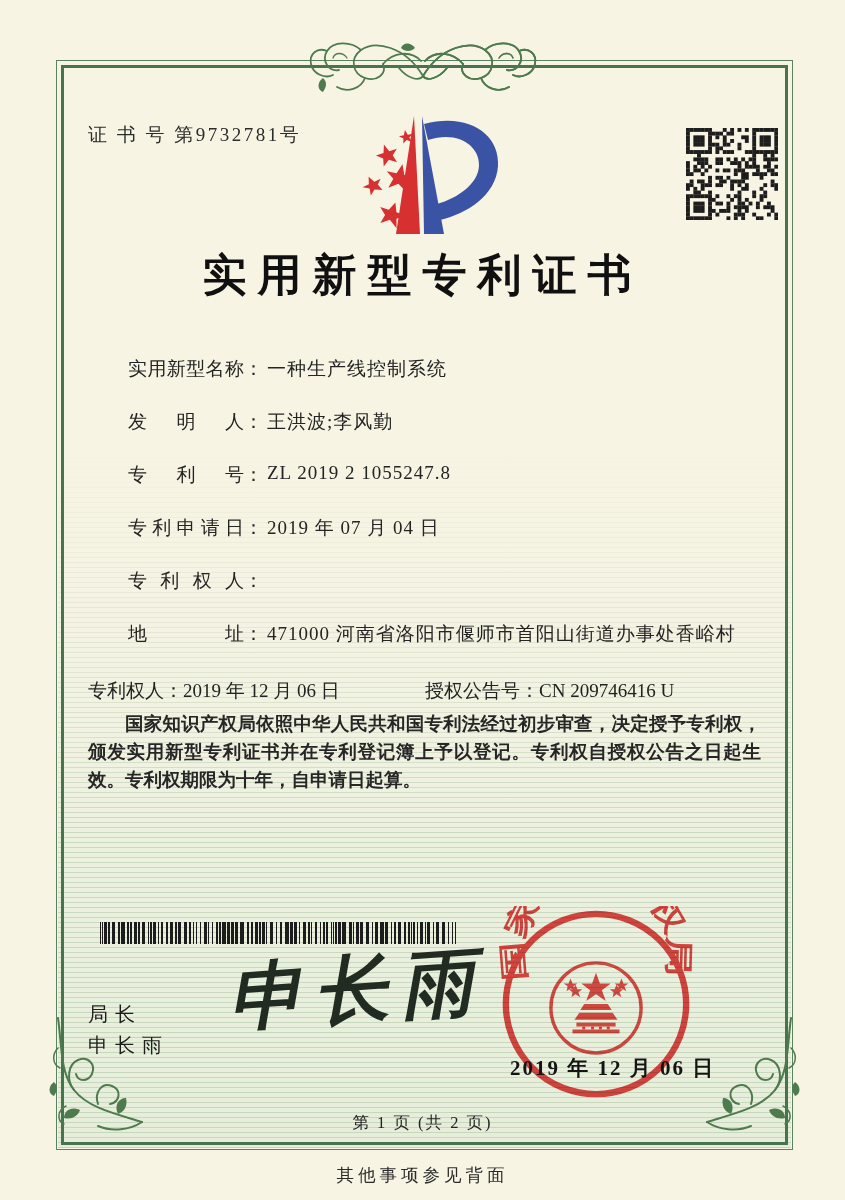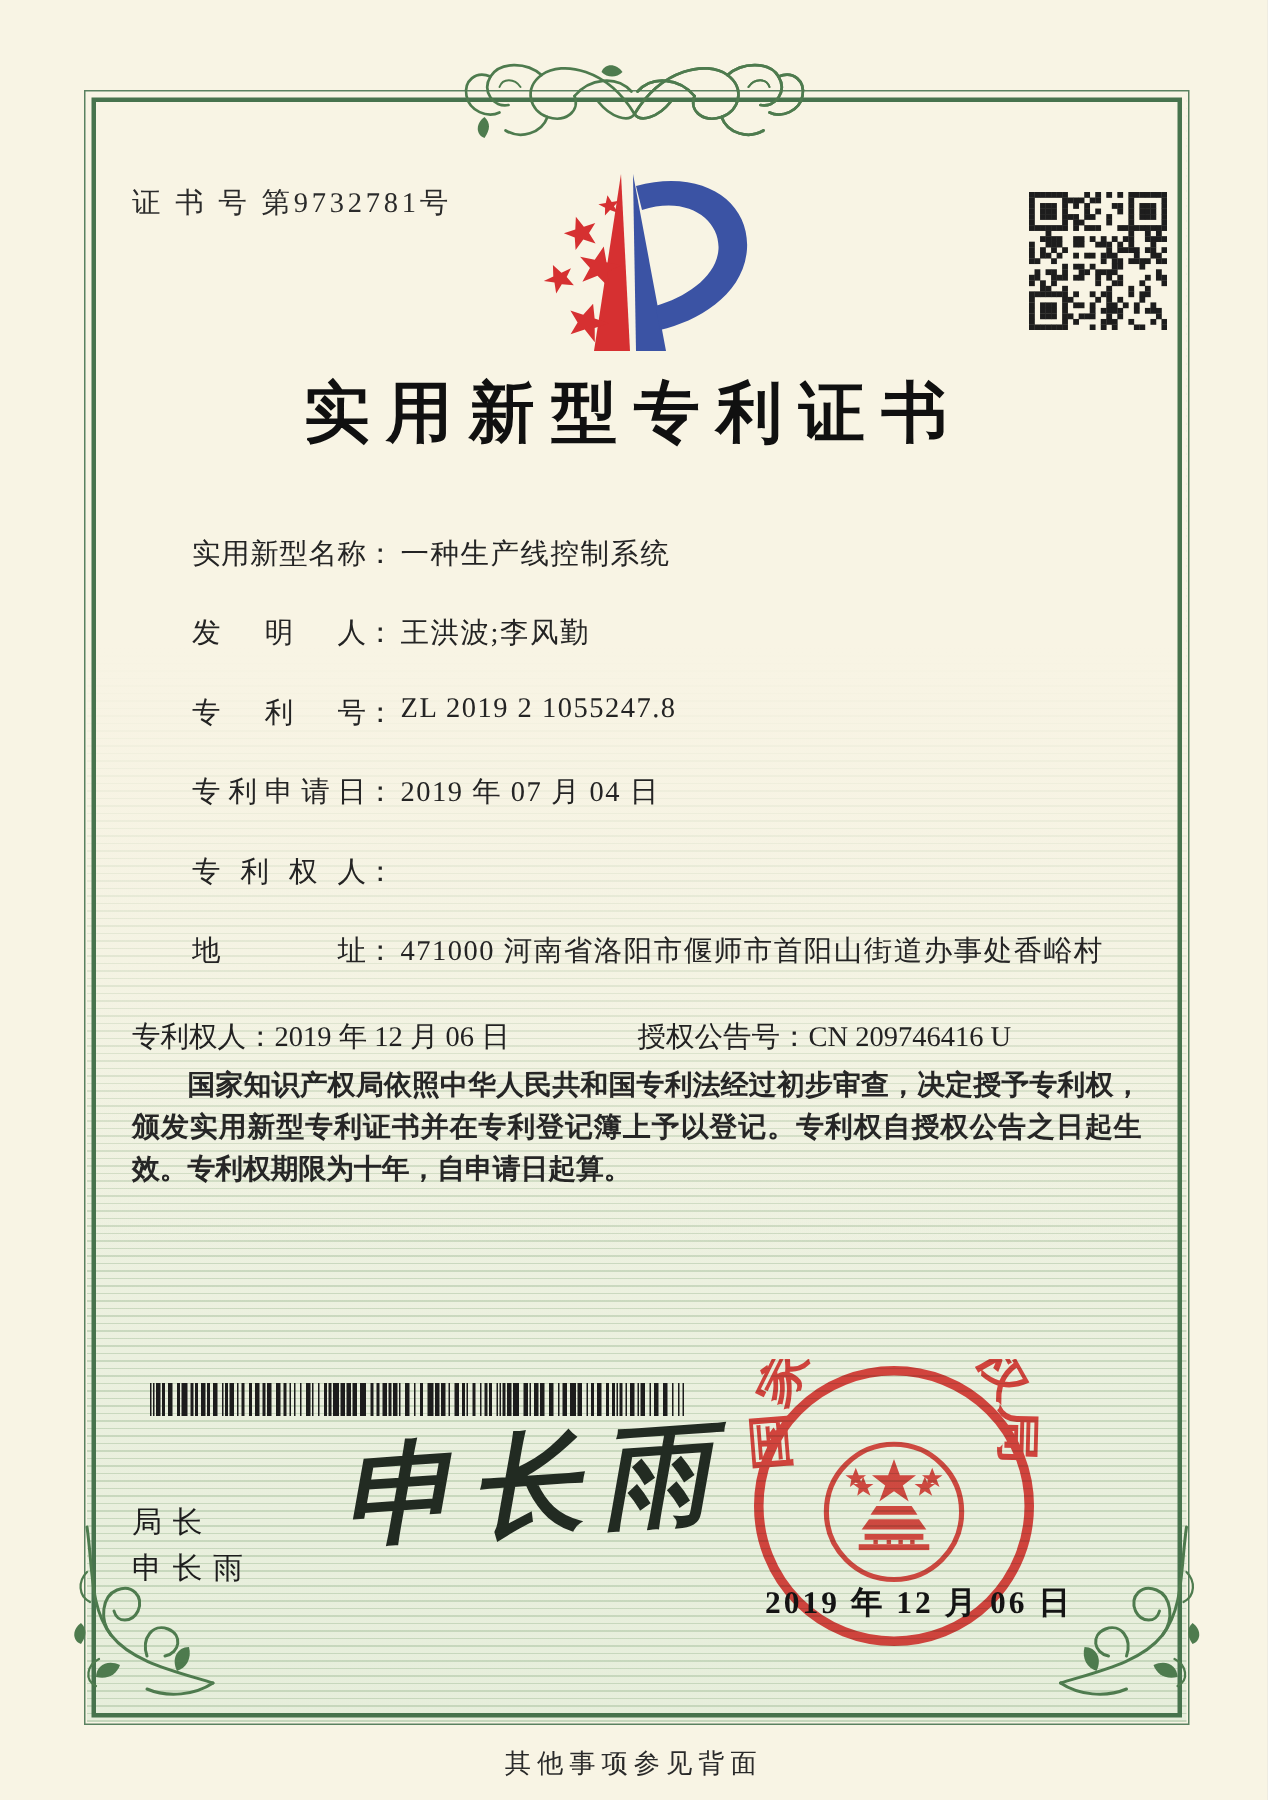--- a/index.html
+++ b/index.html
@@ -608,15 +608,16 @@
       <rect x="80" y="119" width="40" height="4"></rect>
       <rect x="76" y="126" width="48" height="4"></rect>
       <rect x="86" y="123" width="3" height="3"></rect>
         <rect x="95" y="123" width="3" height="3"></rect>
       <rect x="103" y="123" width="3" height="3"></rect>
         <rect x="111" y="123" width="3" height="3"></rect>
     </g>
   </svg>
   <div class="seal-date">2019 年 12 月 06 日</div>
 
+  <div class="page-no">第 1 页 (共 2 页)</div>
   <div class="back-note">其他事项参见背面</div>
 
 </div>
 
 </body></html>

